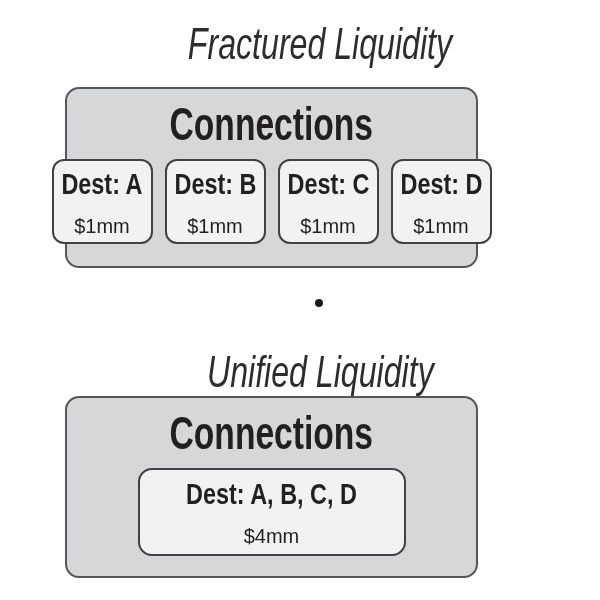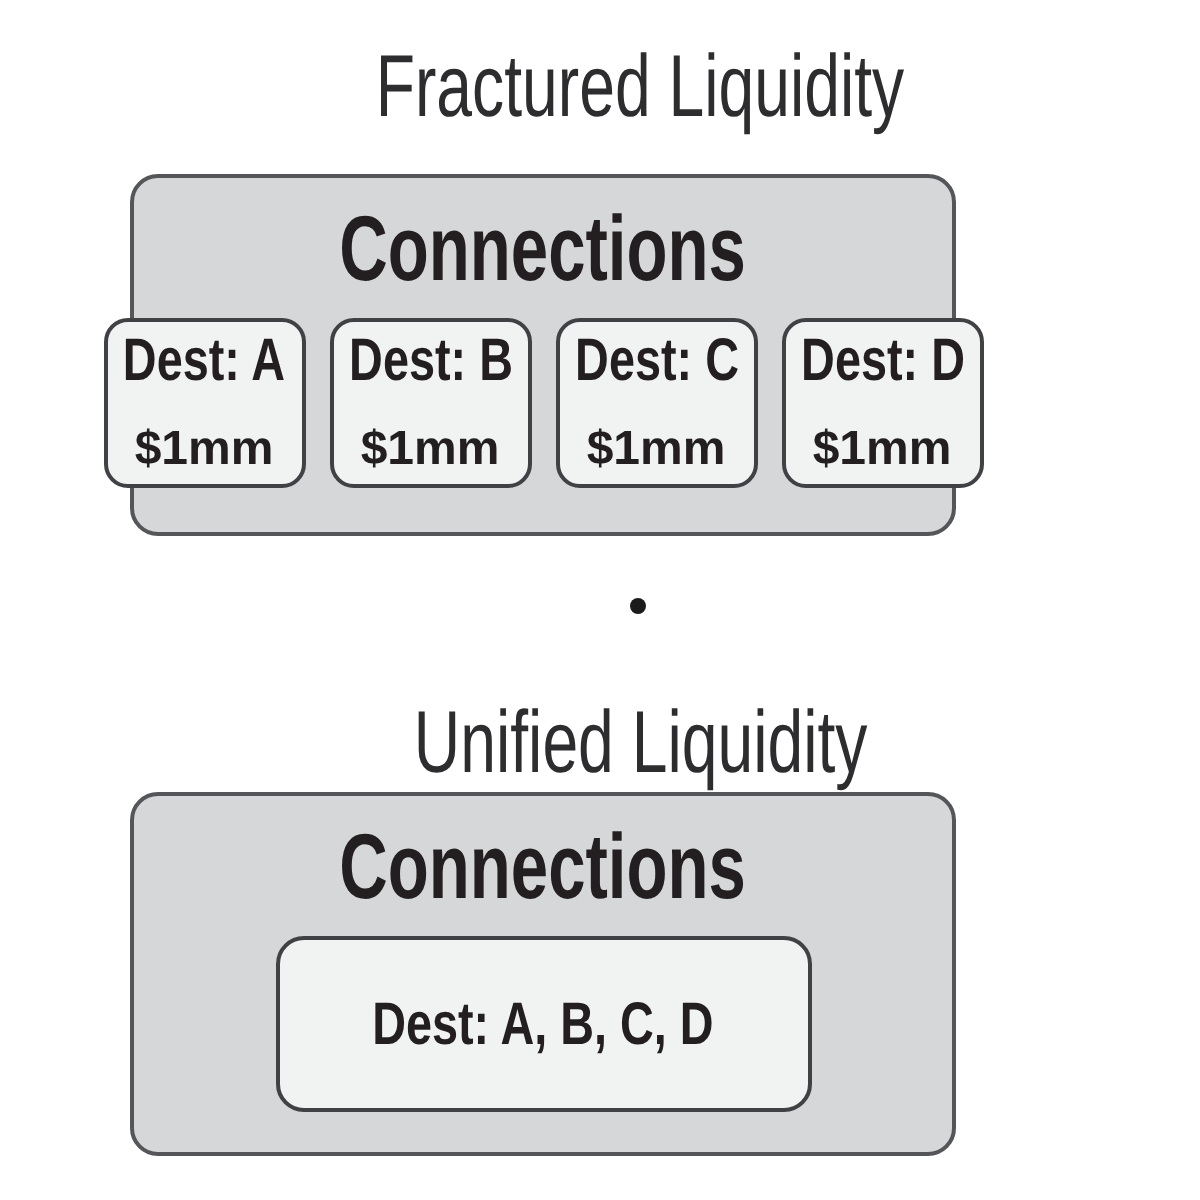--- a/index.html
+++ b/index.html
@@ -13,20 +13,21 @@
     height: 600px;
     background: var(--page-bg, #ffffff);
     font-family: "Liberation Sans", sans-serif;
     overflow: hidden;
   }
   .title {
     position: absolute;
     left: 40px;
     width: 560px;
     text-align: center;
+    font-style: italic;
     font-weight: 300;
     color: var(--title-text, #2d2d30);
     font-size: 44px;
     line-height: 1.0;
     white-space: nowrap;
   }
   .title-1 { top: 22px; }
   .title-2 { top: 350px; }
   .squeeze {
     display: inline-block;
@@ -80,22 +81,22 @@
   .card-dest {
     font-size: 30px;
     font-weight: bold;
     line-height: 1.1;
     color: var(--heading-text, #231f20);
     transform: scaleX(0.78);
     transform-origin: 50% 50%;
     white-space: nowrap;
   }
   .card-amount {
-    font-size: 24px;
-    font-weight: bold;
+    font-size: 20px;
+    font-weight: normal;
     line-height: 1.1;
     margin-top: 15px;
     color: var(--heading-text, #231f20);
     white-space: nowrap;
   }
   .separator-dot {
     position: absolute;
     left: 315px;
     top: 299px;
     width: 8px;
@@ -143,17 +144,18 @@
     <span class="squeeze">Unified Liquidity</span>
   </div>
 
   <div class="panel panel-bottom">
     <div class="panel-heading">
       <span class="squeeze">Connections</span>
     </div>
     <div class="card-row">
       <div class="card card-wide">
         <div class="card-dest">Dest: A, B, C, D</div>
+        <div class="card-amount">$4mm</div>
       </div>
     </div>
   </div>
 
 </div>
 
 </body></html>

